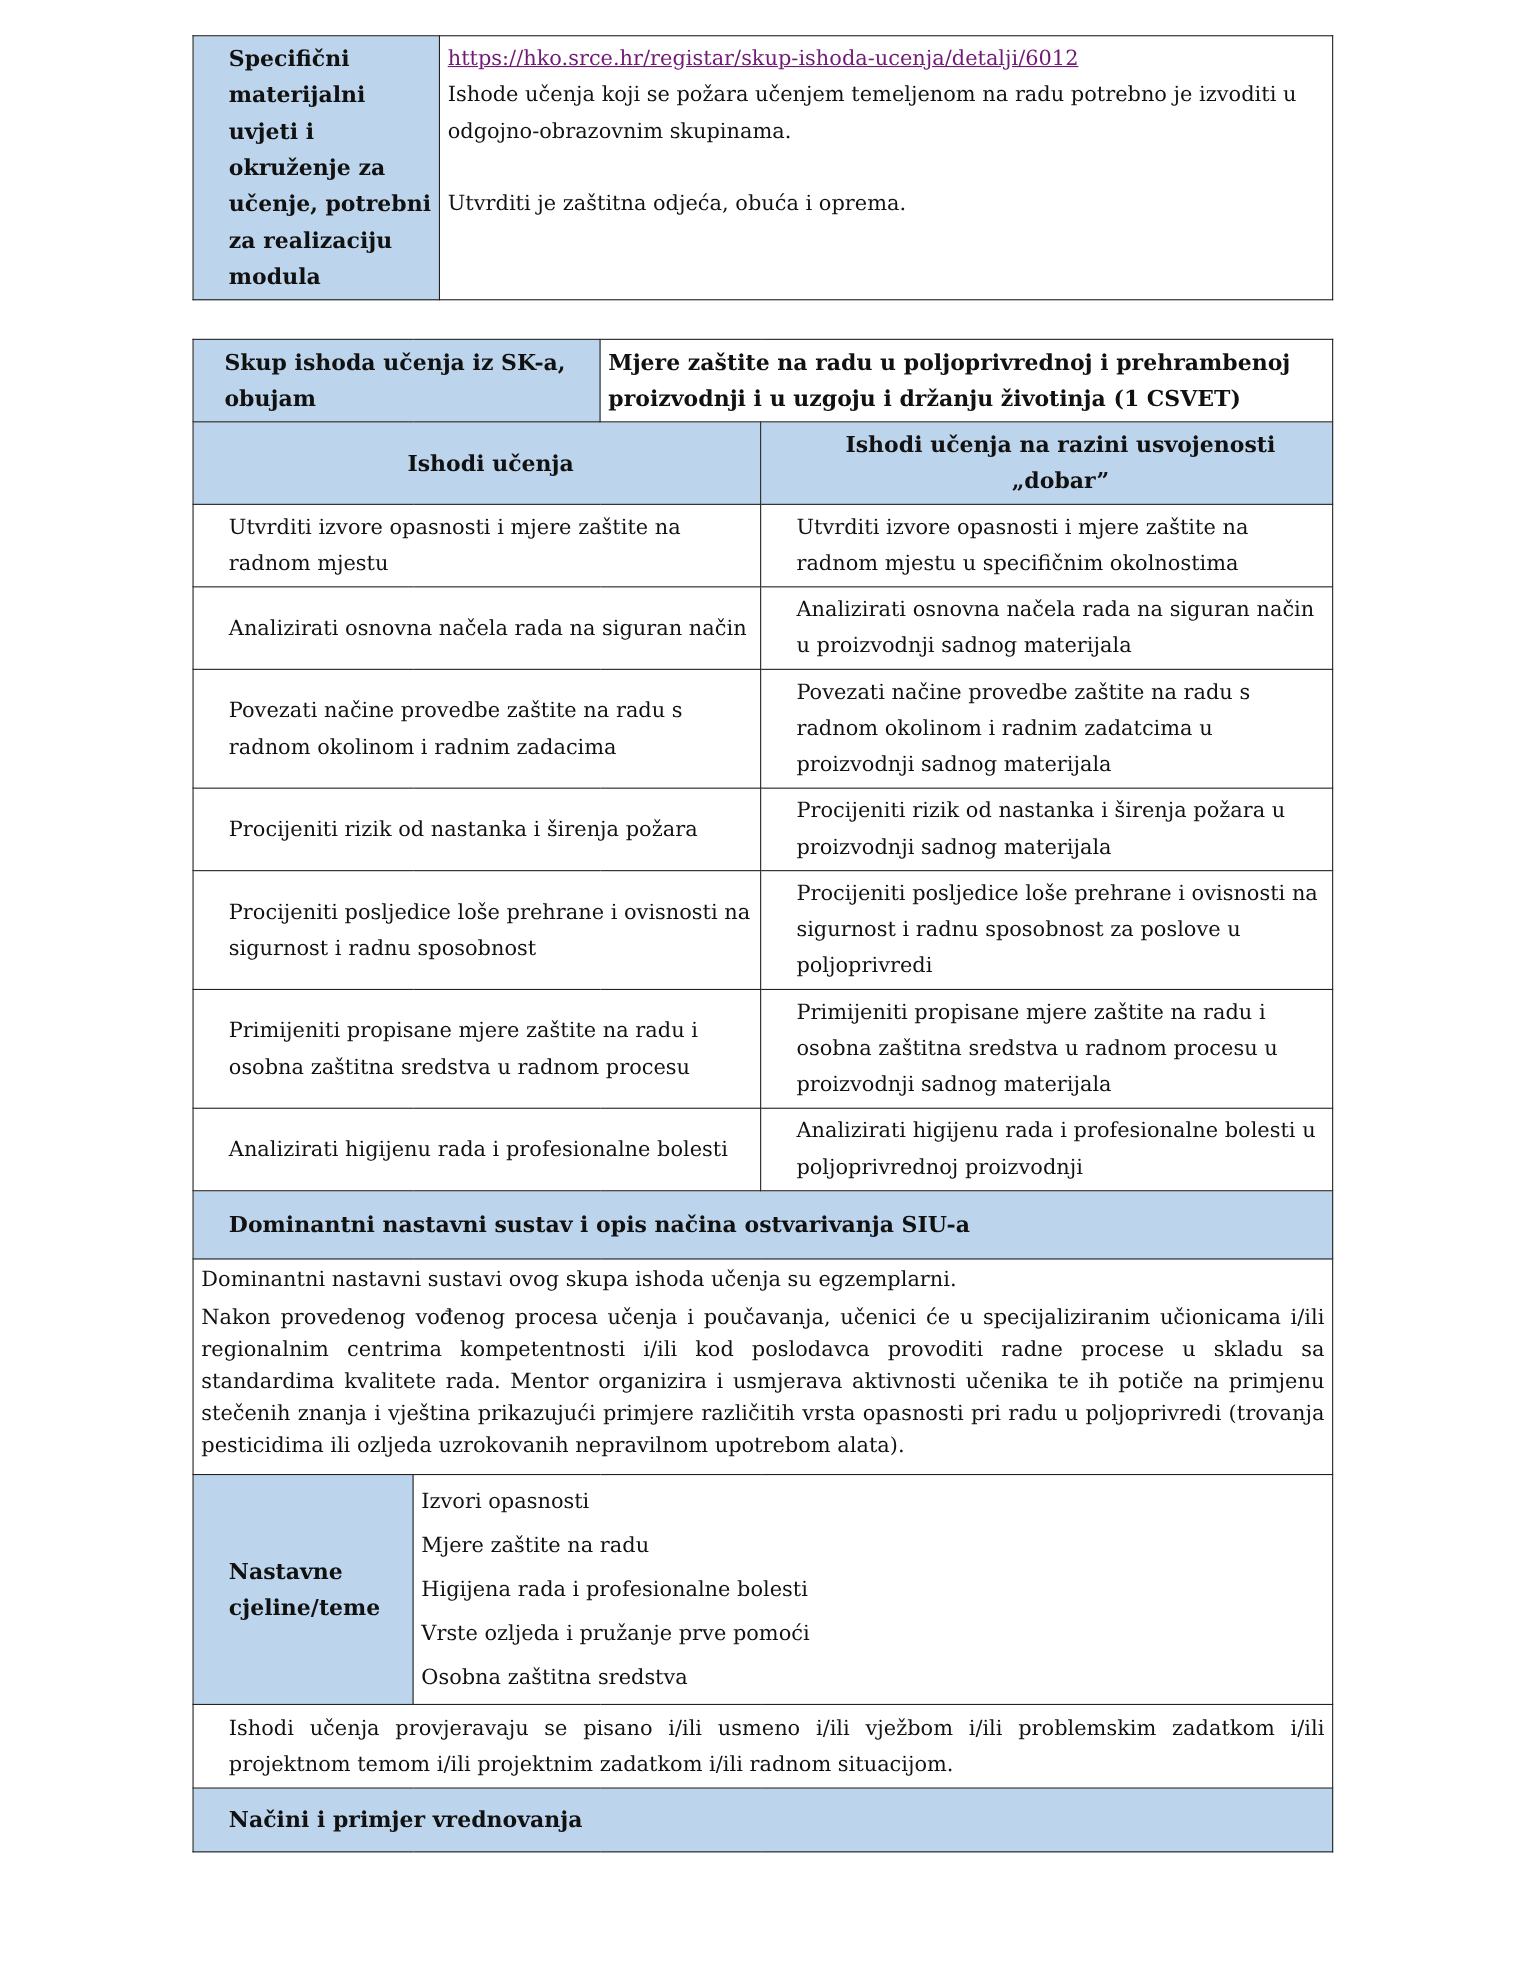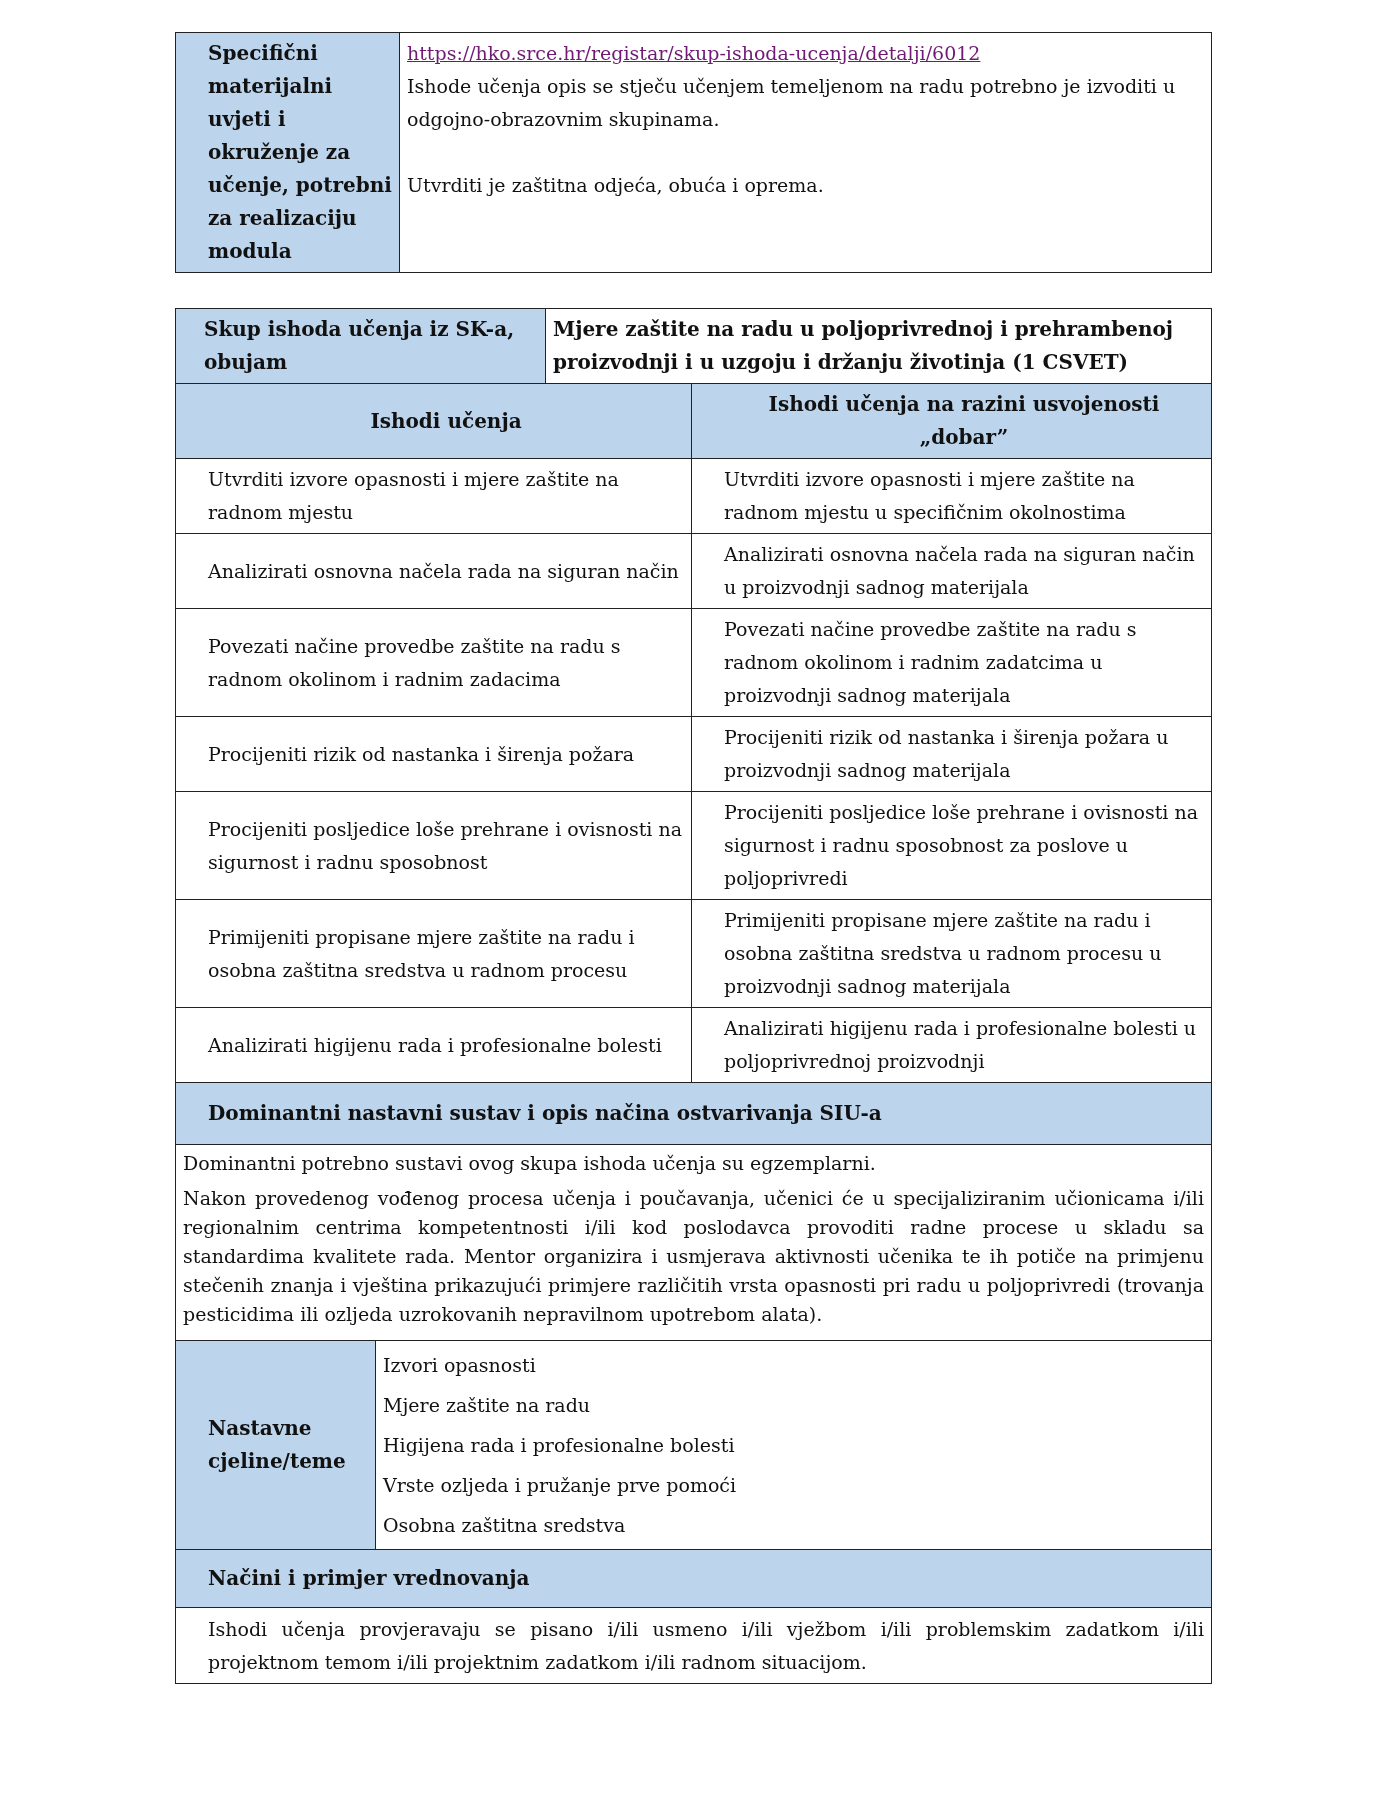--- a/index.html
+++ b/index.html
@@ -23,21 +23,21 @@
 <table id="t1">
   <colgroup>
       <col style="width:224px">
       <col>
     </colgroup>
   <tbody>
       <tr style="height:198px">
     <td class="hdr vmid" style="font-size:20px;">Specifični materijalni uvjeti i okruženje za učenje, potrebni za realizaciju modula</td>
     <td>
       <p><a class="link">https://hko.srce.hr/registar/skup-ishoda-ucenja/detalji/6012</a></p>
-      <p>Ishode učenja opis se stječu učenjem temeljenom na radu potrebno je izvoditi u odgojno-obrazovnim skupinama.</p>
+      <p>Ishode učenja koji se požara učenjem temeljenom na radu potrebno je izvoditi u odgojno-obrazovnim skupinama.</p>
       <p class="gap"></p>
       <p>Utvrditi je zaštitna odjeća, obuća i oprema.</p>
     </td>
   </tr>
 </tbody>
   </table>
 
 <table id="t2">
   <colgroup>
     <col style="width:200px">
@@ -80,34 +80,34 @@
   </tr>
   <tr style="height:75px">
     <td colspan="3" class="vmid">Analizirati higijenu rada i profesionalne bolesti</td>
     <td class="vmid">Analizirati higijenu rada i profesionalne bolesti u poljoprivrednoj proizvodnji</td>
   </tr>
   <tr style="height:62px">
     <td colspan="4" class="hdr vmid" style="font-size:20px;">Dominantni nastavni sustav i opis načina ostvarivanja SIU-a</td>
   </tr>
   <tr style="height:196px">
     <td colspan="4" class="just" style="line-height:29px;">
-      <p style="margin-bottom:6px;">Dominantni potrebno sustavi ovog skupa ishoda učenja su egzemplarni.</p>
+      <p style="margin-bottom:6px;">Dominantni nastavni sustavi ovog skupa ishoda učenja su egzemplarni.</p>
       <p>Nakon provedenog vođenog procesa učenja i poučavanja, učenici će u specijaliziranim učionicama i/ili regionalnim centrima kompetentnosti i/ili kod poslodavca provoditi radne procese u skladu sa standardima kvalitete rada. Mentor organizira i usmjerava aktivnosti učenika te ih potiče na primjenu stečenih znanja i vještina prikazujući primjere različitih vrsta opasnosti pri radu u poljoprivredi (trovanja pesticidima ili ozljeda uzrokovanih nepravilnom upotrebom alata).</p>
     </td>
   </tr>
   <tr style="height:203px">
     <td class="hdr vmid" style="font-size:20px;">Nastavne cjeline/teme</td>
     <td colspan="3" style="line-height:40px;">
       <p>Izvori opasnosti</p>
       <p>Mjere zaštite na radu</p>
       <p>Higijena rada i profesionalne bolesti</p>
       <p>Vrste ozljeda i pružanje prve pomoći</p>
       <p>Osobna zaštitna sredstva</p>
     </td>
   </tr>
+  <tr style="height:76px">
+    <td colspan="4" class="just vmid">Ishodi učenja provjeravaju se pisano i/ili usmeno i/ili vježbom i/ili problemskim zadatkom i/ili projektnom temom i/ili projektnim zadatkom i/ili radnom situacijom.</td>
+  </tr>
   <tr style="height:58px">
     <td colspan="4" class="hdr vmid" style="font-size:20px;">Načini i primjer vrednovanja</td>
-  </tr>
-  <tr style="height:76px">
-    <td colspan="4" class="just vmid">Ishodi učenja provjeravaju se pisano i/ili usmeno i/ili vježbom i/ili problemskim zadatkom i/ili projektnom temom i/ili projektnim zadatkom i/ili radnom situacijom.</td>
   </tr>
 </tbody>
   </table>
 
 </body></html>

